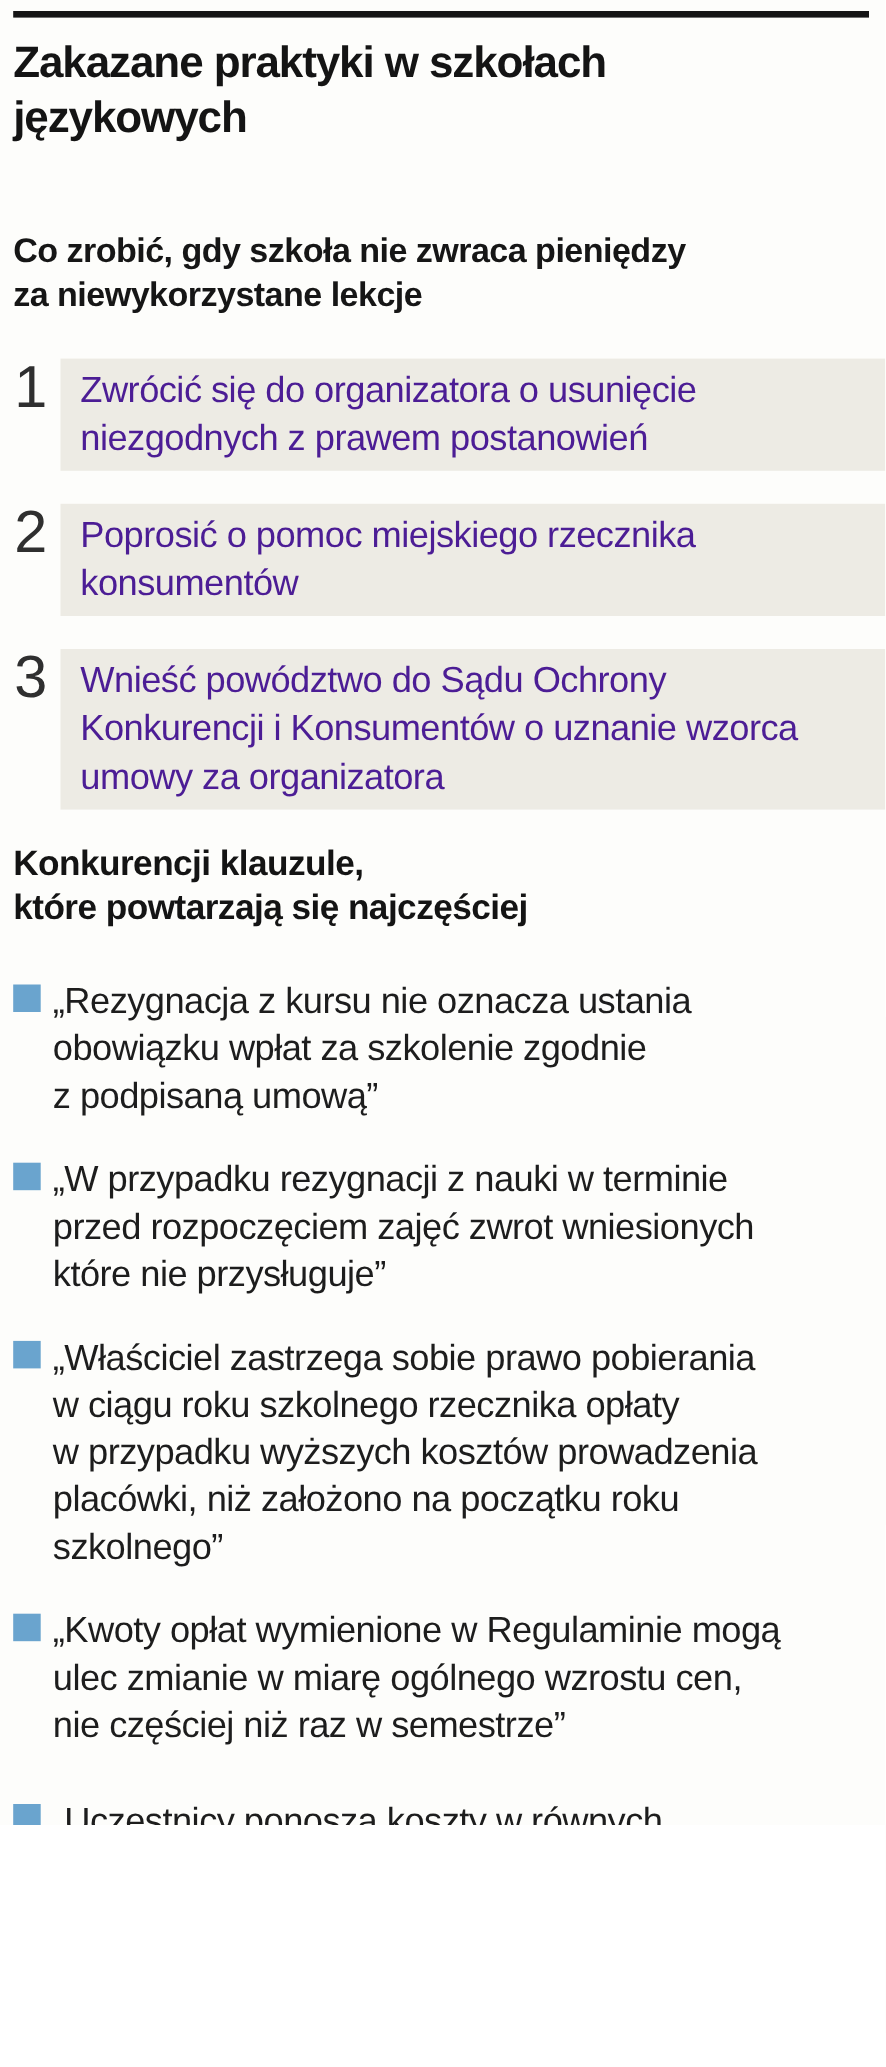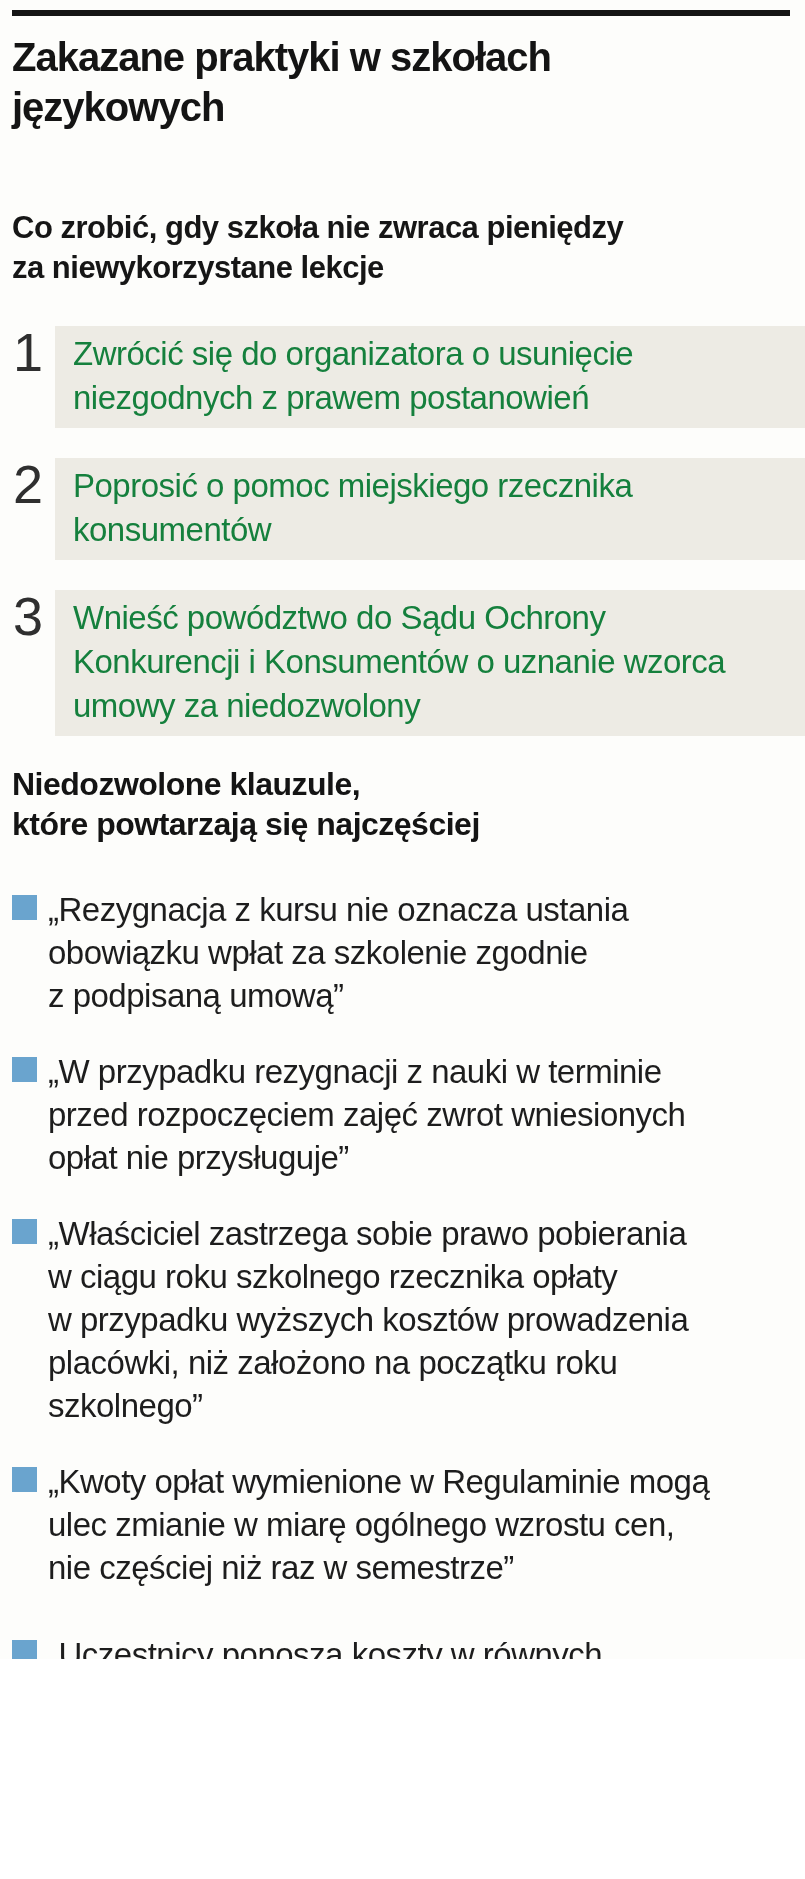--- a/index.html
+++ b/index.html
@@ -58,21 +58,21 @@
     letter-spacing: -2px;
     color: #2f2f2f;
   }
   .step-body {
     flex: 1;
     background: var(--block-bg);
     padding: 6px 12px 8px 18px;
     font-size: 33px;
     line-height: 44px;
     letter-spacing: -0.5px;
-    color: #15803d;
+    color: #4c1d95;
     white-space: pre-line;
   }
   .section-heading {
     margin: 28px 15px 0 12px;
     font-size: 32px;
     font-weight: bold;
     line-height: 40px;
     letter-spacing: -0.5px;
     color: #141414;
     white-space: pre-line;
@@ -139,39 +139,39 @@
     </div>
     <div class="step">
       <div class="step-num">2</div>
       <div class="step-body">Poprosić o pomoc miejskiego rzecznika
 konsumentów</div>
     </div>
     <div class="step">
       <div class="step-num">3</div>
       <div class="step-body">Wnieść powództwo do Sądu Ochrony
 Konkurencji i Konsumentów o uznanie wzorca
-umowy za niedozwolony</div>
+umowy za organizatora</div>
     </div>
   </div>
 
-  <h2 class="section-heading">Niedozwolone klauzule,
+  <h2 class="section-heading">Konkurencji klauzule,
 które powtarzają się najczęściej</h2>
 
   <div class="clauses">
     <div class="clause">
       <span class="bullet"></span>
       <div class="clause-text">„Rezygnacja z kursu nie oznacza ustania
 obowiązku wpłat za szkolenie zgodnie
 z podpisaną umową”</div>
     </div>
     <div class="clause">
       <span class="bullet"></span>
       <div class="clause-text">„W przypadku rezygnacji z nauki w terminie
 przed rozpoczęciem zajęć zwrot wniesionych
-opłat nie przysługuje”</div>
+które nie przysługuje”</div>
     </div>
     <div class="clause">
       <span class="bullet"></span>
       <div class="clause-text">„Właściciel zastrzega sobie prawo pobierania
 w ciągu roku szkolnego rzecznika opłaty
 w przypadku wyższych kosztów prowadzenia
 placówki, niż założono na początku roku
 szkolnego”</div>
     </div>
     <div class="clause gap-lg">

